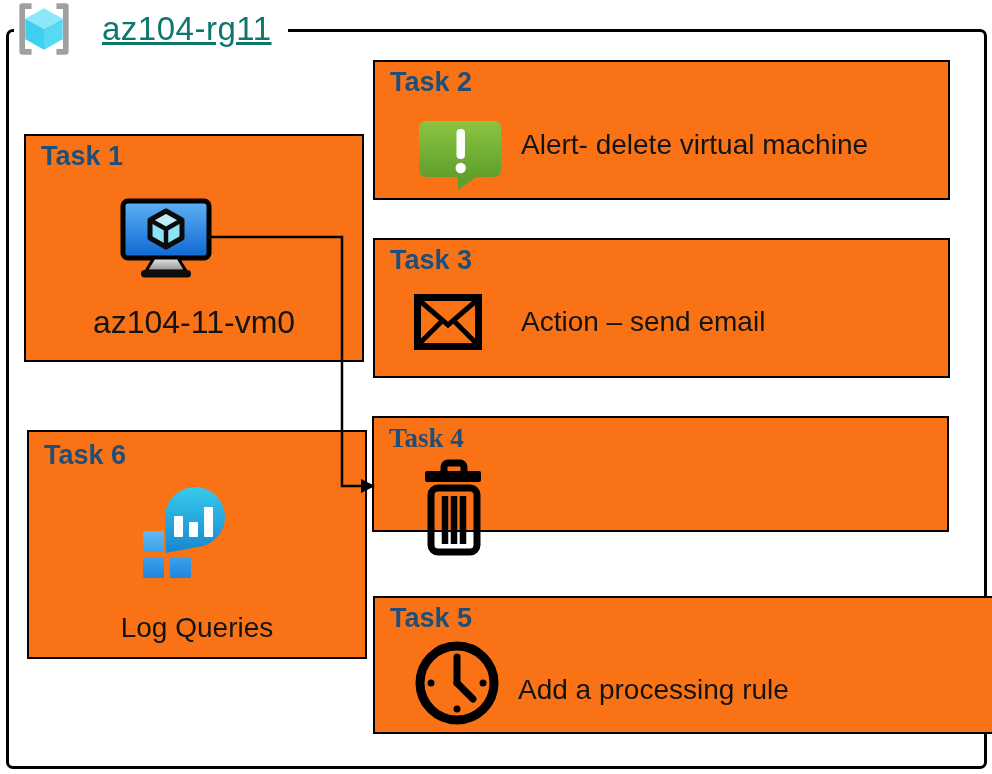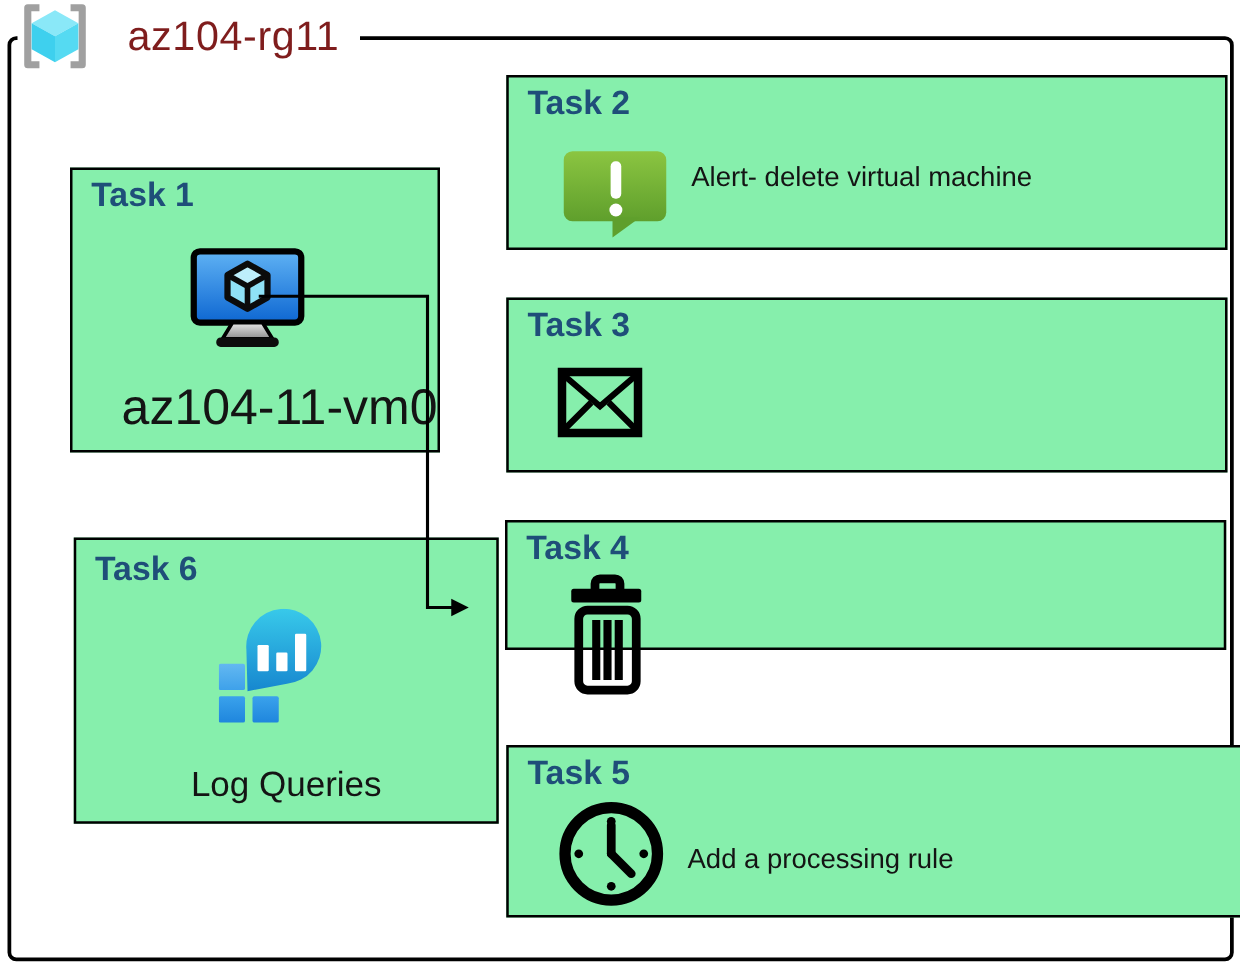--- a/index.html
+++ b/index.html
@@ -8,28 +8,28 @@
     font-family:"Liberation Sans", sans-serif;color:#111;overflow:hidden;
   }
   .frame{
     position:absolute;left:6px;top:29px;width:975px;height:734px;
     border:3px solid #000;border-radius:7px;background:#fff;
   }
   .rg-badge{
     position:absolute;left:14px;top:0;height:58px;z-index:4;
     display:flex;align-items:center;background:#fff;padding:0 16px 0 2px;
   }
-  .rg-badge .rg-name{font-size:33px;color:#7f1d1d;margin-left:30px;letter-spacing:0.5px;}
+  .rg-badge .rg-name{font-size:33px;color:#0f766e;margin-left:30px;letter-spacing:0.5px;text-decoration:underline;}
   .task-box{
-    position:absolute;background:#86efac;border:2px solid #000;box-sizing:border-box;z-index:2;margin-left:32px;
+    position:absolute;background:#f97316;border:2px solid #000;box-sizing:border-box;z-index:2;
   }
   .task-title{
     position:absolute;left:15px;top:5px;font-size:27px;font-weight:700;color:#1F4E79;
   }
-  .task-label{position:absolute;font-size:22px;color:#141414;white-space:nowrap;}
+  .task-label{position:absolute;font-size:28px;color:#141414;white-space:nowrap;}
   .center-label{left:0;right:0;text-align:center;}
   .icon{position:absolute;}
   svg{display:block;}
   .connector{position:absolute;z-index:3;pointer-events:none;}
 </style>
 </head>
 <body>
 
 <div class="frame"></div>
 
@@ -39,21 +39,21 @@
       <path d="M15,4 L6,4 L6,48 L15,48" fill="none" stroke="#A0A0A0" stroke-width="5.5" stroke-linejoin="round"></path>
       <path d="M39,4 L48,4 L48,48 L39,48" fill="none" stroke="#A0A0A0" stroke-width="5.5" stroke-linejoin="round"></path>
       <polygon points="27,6 45,16 27,26 9,16" fill="#8AE8F8"></polygon>
       <polygon points="9,16 27,26 27,46 9,36" fill="#3ED0EE"></polygon>
       <polygon points="45,16 45,36 27,46 27,26" fill="#55DAF2"></polygon>
     </svg>
   </span>
   <span class="rg-name">az104-rg11</span>
 </div>
 
-<div class="task-box" style="left:24px;top:134px;width:296px;height:228px;">
+<div class="task-box" style="left:24px;top:134px;width:340px;height:228px;">
   <div class="task-title">Task 1</div>
   <span class="icon" style="left:94px;top:62px;">
     <svg width="92" height="80" viewBox="0 0 92 80">
       <defs>
         <linearGradient id="scr" x1="0" y1="0" x2="0" y2="1">
           <stop offset="0" stop-color="#5FB2F4"></stop>
             <stop offset="1" stop-color="#0E67D2"></stop>
         </linearGradient>
         <linearGradient id="stand" x1="0" y1="0" x2="0" y2="1">
           <stop offset="0" stop-color="#E9E9E9"></stop>
@@ -63,21 +63,21 @@
       <rect x="3" y="3" width="86" height="57" rx="5" fill="url(#scr)" stroke="#000" stroke-width="5"></rect>
       <polygon points="46,13 62,22 46,31 30,22" fill="#BDEEFB"></polygon>
       <polygon points="30,22 46,31 46,49 30,40" fill="#8FE1F6"></polygon>
       <polygon points="62,22 62,40 46,49 46,31" fill="#8FE1F6"></polygon>
       <polygon points="46,13 62,22 62,40 46,49 30,40 30,22" fill="none" stroke="#0B0B0B" stroke-width="5" stroke-linejoin="round"></polygon>
       <path d="M46,31 L46,49 M46,31 L30,22 M46,31 L62,22" stroke="#0B0B0B" stroke-width="4.5"></path>
       <path d="M34,60 L58,60 L66,73 L26,73 Z" fill="url(#stand)" stroke="#000" stroke-width="3"></path>
       <rect x="21" y="72" width="50" height="7.5" rx="3.5" fill="#0D0D0D"></rect>
     </svg>
   </span>
-  <div class="task-label center-label" style="top:168px;font-size:40px;text-align:right;">az104-11-vm0</div>
+  <div class="task-label center-label" style="top:168px;font-size:32px;">az104-11-vm0</div>
 </div>
 
 <div class="task-box" style="left:27px;top:430px;width:340px;height:229px;">
   <div class="task-title" style="top:8px;">Task 6</div>
   <span class="icon" style="left:114px;top:55px;">
     <svg width="90" height="96" viewBox="0 0 90 96">
       <defs>
         <linearGradient id="bal" x1="0" y1="0" x2="0" y2="1">
           <stop offset="0" stop-color="#38C9EA"></stop>
             <stop offset="1" stop-color="#1787CF"></stop>
@@ -124,23 +124,24 @@
 
 <div class="task-box" style="left:373px;top:238px;width:577px;height:140px;">
   <div class="task-title">Task 3</div>
   <span class="icon" style="left:39px;top:54px;">
     <svg width="68" height="56" viewBox="0 0 68 56">
       <rect x="3.5" y="3.5" width="61" height="49" fill="none" stroke="#000" stroke-width="7"></rect>
       <path d="M6,7 L34,31 L62,7" fill="none" stroke="#000" stroke-width="5"></path>
       <path d="M6,49 L27,28 M62,49 L41,28" fill="none" stroke="#000" stroke-width="5"></path>
     </svg>
   </span>
+  <div class="task-label" style="left:146px;top:66px;">Action – send email</div>
 </div>
 
-<div class="task-box" style="left:372px;top:416px;width:577px;height:104px;">
+<div class="task-box" style="left:372px;top:416px;width:577px;height:116px;font-family:Liberation Serif, serif;">
   <div class="task-title">Task 4</div>
   <span class="icon" style="left:48px;top:40px;">
     <svg width="62" height="98" viewBox="0 0 62 98">
       <rect x="22" y="5" width="20" height="14" rx="4" fill="none" stroke="#000" stroke-width="7"></rect>
       <rect x="3" y="13" width="56" height="11" rx="2" fill="#000"></rect>
       <rect x="9" y="30" width="46" height="64" rx="7" fill="none" stroke="#000" stroke-width="7"></rect>
       <path d="M23,38 L23,86 M32,38 L32,86 M41,38 L41,86" stroke="#000" stroke-width="6.5"></path>
     </svg>
   </span>
 </div>

